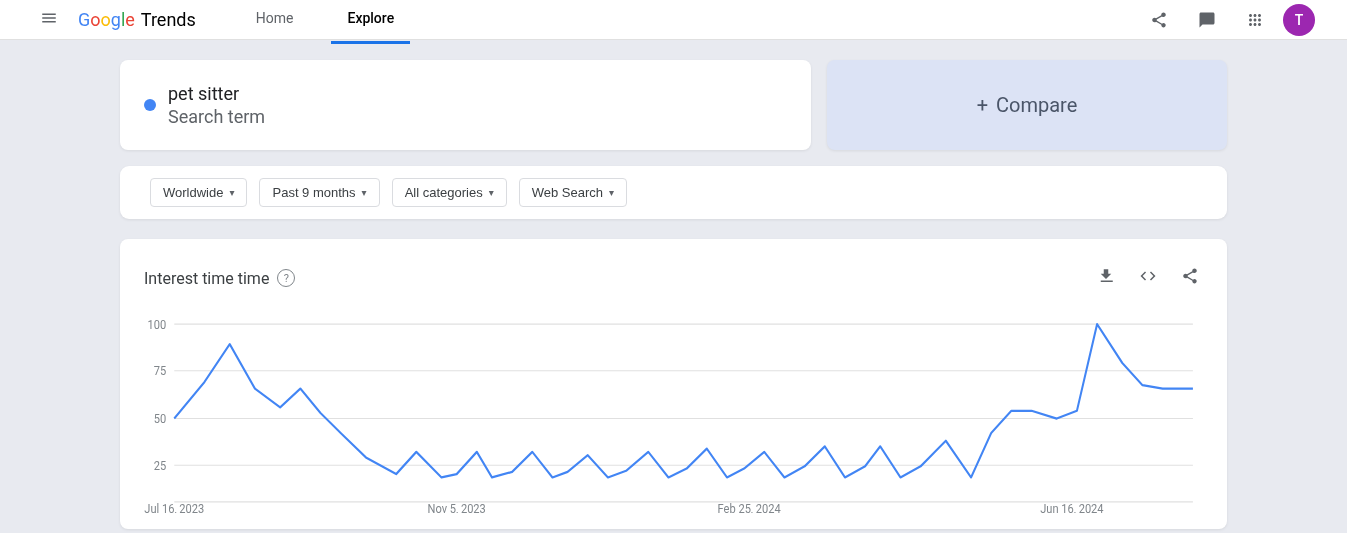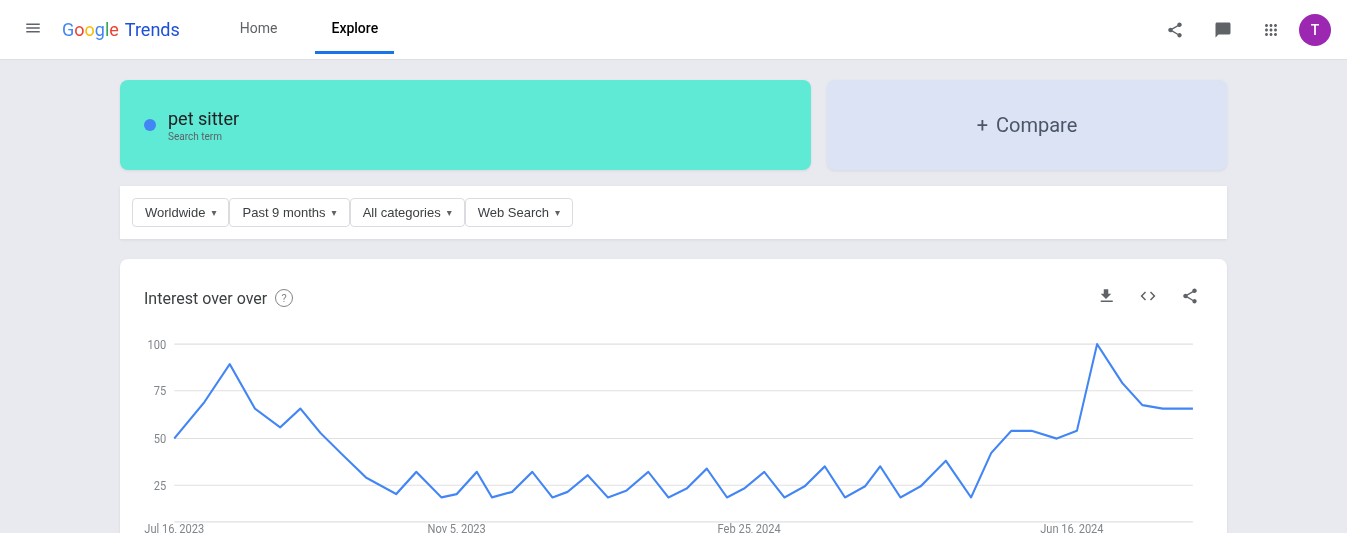--- a/index.html
+++ b/index.html
@@ -8,22 +8,22 @@
       background: #e8eaf0;
       min-height: 533px;
       width: 1347px;
       overflow-x: hidden;
     }
 
     
     .header {
       background: #fff;
       display: flex;
-      padding: 0 16px;
-      height: 60px;
+      padding: 0 32px;
+      height: 40px;
       border-bottom: 1px solid #e0e0e0;
       position: relative;
       z-index: 10;
     }
     .header-left {
       display: flex;
       align-items: center;
       gap: 12px;
     }
     .menu-icon {
@@ -41,21 +41,21 @@
       font-weight: 400;
       color: #5f6368;
       text-decoration: none;
     }
     .logo-g { color: #4285f4; }
     .logo-o1 { color: #ea4335; }
     .logo-o2 { color: #fbbc05; }
     .logo-g2 { color: #4285f4; }
     .logo-l { color: #34a853; }
     .logo-e { color: #ea4335; }
-    .logo-trends { color: #1d4ed8; margin-left: 2px; }
+    .logo-trends { color: #000000; margin-left: 2px; }
 
     .nav {
       display: flex;
       align-items: center;
       margin-left: 32px;
       gap: 22px;
     }
     .nav-item {
       padding: 14px 16px;
       font-size: 14px;
@@ -111,21 +111,21 @@
       margin: 0 auto;
     }
 
     
     .search-section {
       display: flex;
       gap: 16px;
       margin-bottom: 16px;
     }
     .search-term-card {
-      background: #5eead4;
+      background: #ffffff;
       border-radius: 8px;
       padding: 20px 24px;
       flex: 1;
       display: flex;
       align-items: center;
       gap: 12px;
       box-shadow: 0 1px 3px rgba(0,0,0,0.08);
       min-height: 90px;
     }
     .search-dot {
@@ -138,21 +138,21 @@
     .search-term-info {
       display: flex;
       flex-direction: column;
     }
     .search-term-label {
       font-size: 18px;
       color: #202124;
       font-weight: 400;
     }
     .search-term-type {
-      font-size: 10px;
+      font-size: 18px;
       color: #5f6368;
       margin-top: 2px;
     }
 
     .compare-card {
       background: #dce3f5;
       border-radius: 8px;
       padding: 20px 24px;
       width: 400px;
       display: flex;
@@ -168,23 +168,24 @@
       color: #4a5568;
     }
     .compare-label {
       font-size: 20px;
       color: #4a5568;
     }
 
     
     .filters-section {
       background: #fff;
-      border-radius: 0;
-      padding: 12px 12px;
-      display: flex;
+      border-radius: 9px;
+      padding: 12px 30px;
+      display: flex;
+      gap: 12px;
       align-items: center;
       margin-bottom: 20px;
       box-shadow: 0 1px 3px rgba(0,0,0,0.08);
     }
     .filter-btn {
       display: flex;
       align-items: center;
       gap: 6px;
       padding: 6px 12px;
       border: 1px solid #dadce0;
@@ -327,21 +328,21 @@
     </button>
     <button class="filter-btn">
       <span>Web Search</span>
       <span class="filter-chevron">▾</span>
     </button>
   </div>
 
   <div class="chart-card">
     <div class="chart-header">
       <div class="chart-title-area">
-        <span class="chart-title">Interest over over</span>
+        <span class="chart-title">Interest time time</span>
         <div class="help-icon">?</div>
       </div>
       <div class="chart-actions">
         <div class="chart-action-icon">
           <svg width="18" height="18" viewBox="0 0 24 24" fill="#5f6368">
             <path d="M19 9h-4V3H9v6H5l7 7 7-7zm-14 9v2h16v-2H5z"></path>
           </svg>
         </div>
         <div class="chart-action-icon">
           <svg width="18" height="18" viewBox="0 0 24 24" fill="#5f6368">

